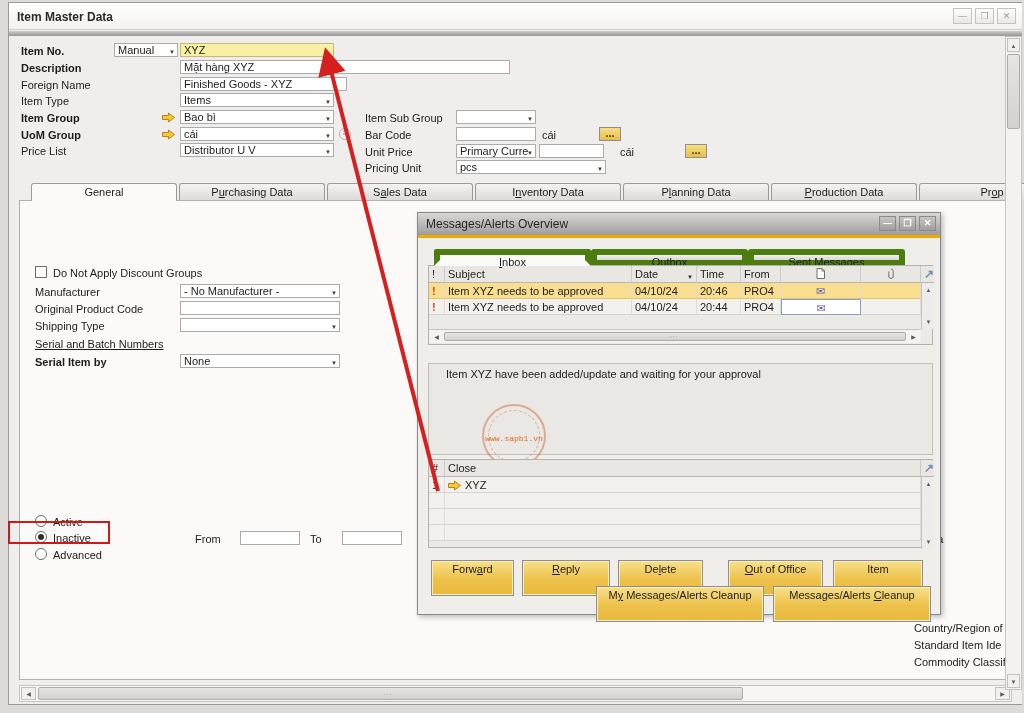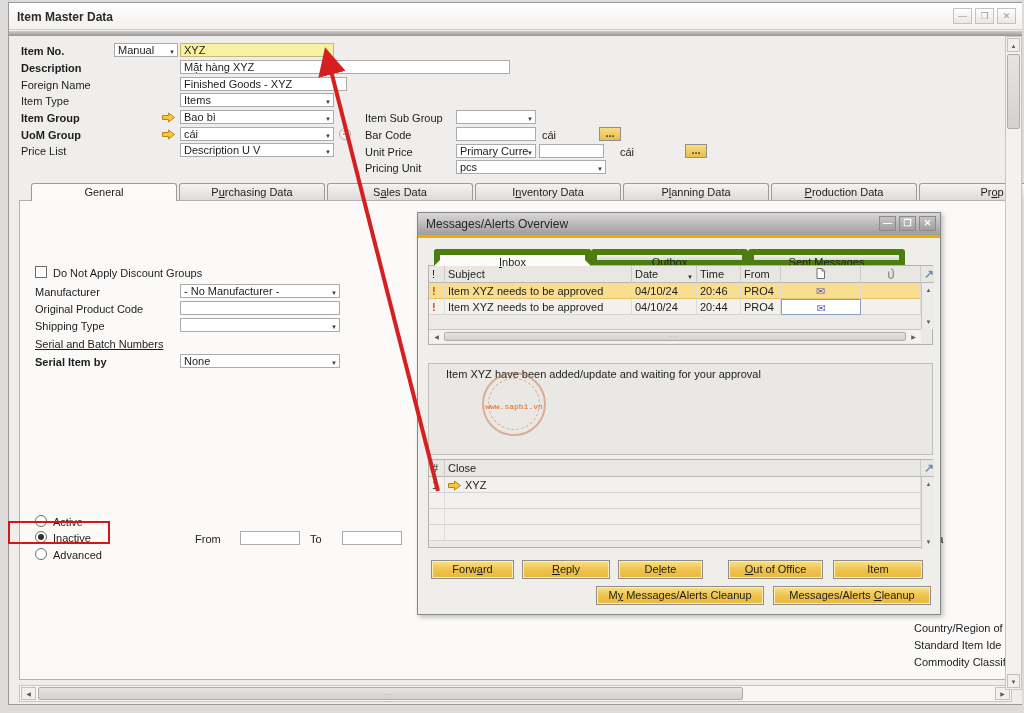--- a/index.html
+++ b/index.html
@@ -54,25 +54,25 @@
   .vstrip { position:absolute; width:13px; background:#edecea; border-left:1px solid #c6c5c3; }
   .sbtn { position:absolute; background:#f1f0ee; border:1px solid #c2c1bf; color:#5e5d5b; font-size:6px; text-align:center; }
   .hscroll { position:absolute; height:14px; background:#f3f2f0; border-top:1px solid #c6c5c3; }
   .hthumb { position:absolute; top:1px; height:11px; background:linear-gradient(#e6e5e3,#d2d1cf); border:1px solid #aeadab; border-radius:2px; }
   .grip { position:absolute; color:#9b9a98; font-size:7px; letter-spacing:1px; }
 
   .expand-icon { color:#7090b0; font-size:12px; font-weight:bold; }
   .envelope { color:#5b5bc0; font-size:11px; }
 
   #preview { left:10px; top:150px; width:505px; height:92px; background:#e9e8e5; border:1px solid #c0bfbd; padding:4px 17px; line-height:13px; }
-  #watermark { position:absolute; left:53px; top:8px; width:64px; height:64px; border:2px solid rgba(205,100,45,0.45); border-radius:50%; }
+  #watermark { position:absolute; left:53px; top:40px; width:64px; height:64px; border:2px solid rgba(205,100,45,0.45); border-radius:50%; }
   #watermark::before { content:""; position:absolute; left:4px; top:4px; right:4px; bottom:4px; border:1px dashed rgba(205,100,45,0.45); border-radius:50%; }
   #watermark span { position:absolute; left:0; top:26px; width:100%; text-align:center; font-family:"Liberation Mono",monospace; font-size:8px; color:#e06a20; }
 
-  .dlg-gold-btn { position:absolute; height:19px; background:linear-gradient(#f8e08a,#eec14a 55%,#e8b93e); border:1px solid #8f8e8c; box-shadow:inset 0 0 0 1px #fbeebc; text-align:center; line-height:17px; color:#1d1d1d; }
+  .dlg-gold-btn { position:absolute; height:36px; background:linear-gradient(#f8e08a,#eec14a 55%,#e8b93e); border:1px solid #8f8e8c; box-shadow:inset 0 0 0 1px #fbeebc; text-align:center; line-height:17px; color:#1d1d1d; }
 
   
   #vscroll { left:1005px; top:36px; width:17px; height:654px; background:#f3f2f0; border:1px solid #c6c5c3; }
   #hscroll-main { left:10px; top:682px; width:993px; height:17px; background:#f8f7f5; border:1px solid #c6c5c3; }
 
   
   #red-rect { left:8px; top:521px; width:102px; height:23px; border:2px solid #d01818; z-index:20; }
   #arrow-svg { left:0; top:0; width:1024px; height:713px; pointer-events:none; z-index:30; }
 
   u { text-underline-offset:1px; }
@@ -114,21 +114,21 @@
     <div class="dd" style="left:171px;top:107px;width:154px;">Bao bì</div>
 
     <span class="lbl lbl-b" style="left:12px;top:126px;">UoM Group</span>
     <span class="abs" style="left:153px;top:126px;"><svg width="13" height="11" viewBox="0 0 13 11">
           <path d="M0.5 3.5 H6.5 V1 L12.5 5.5 L6.5 10 V7.5 H0.5 Z" fill="#f7c63e" stroke="#b8860b" stroke-width="1"></path>
         </svg></span>
     <div class="dd" style="left:171px;top:124px;width:154px;">cái</div>
     <span class="circle-icon" style="left:330px;top:125px;">≡</span>
 
     <span class="lbl" style="left:12px;top:142px;">Price List</span>
-    <div class="dd" style="left:171px;top:140px;width:154px;">Description U V</div>
+    <div class="dd" style="left:171px;top:140px;width:154px;">Distributor U V</div>
 
     <span class="lbl" style="left:356px;top:109px;">Item Sub Group</span>
     <div class="dd" style="left:447px;top:107px;width:80px;"></div>
 
     <span class="lbl" style="left:356px;top:126px;">Bar Code</span>
     <div class="fld" style="left:447px;top:124px;width:80px;"></div>
     <span class="lbl" style="left:533px;top:126px;">cái</span>
     <div class="goldbtn-sm" style="left:590px;top:124px;">...</div>
 
     <span class="lbl" style="left:356px;top:143px;">Unit Price</span>

